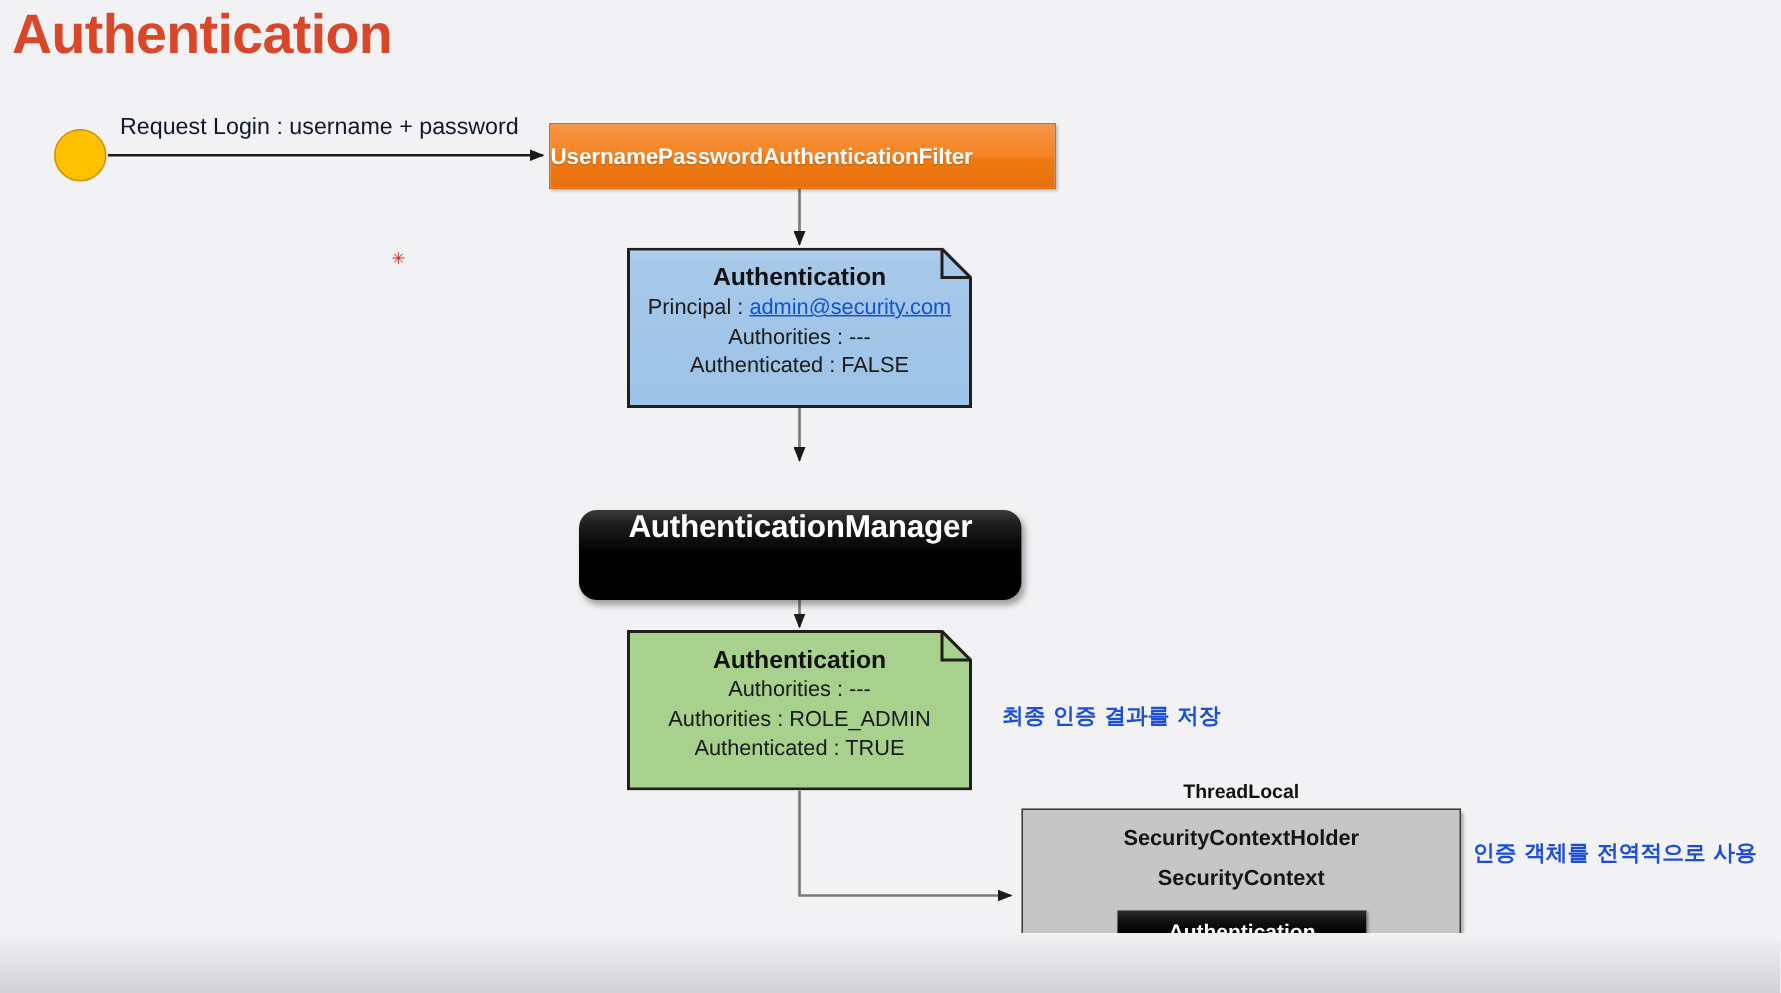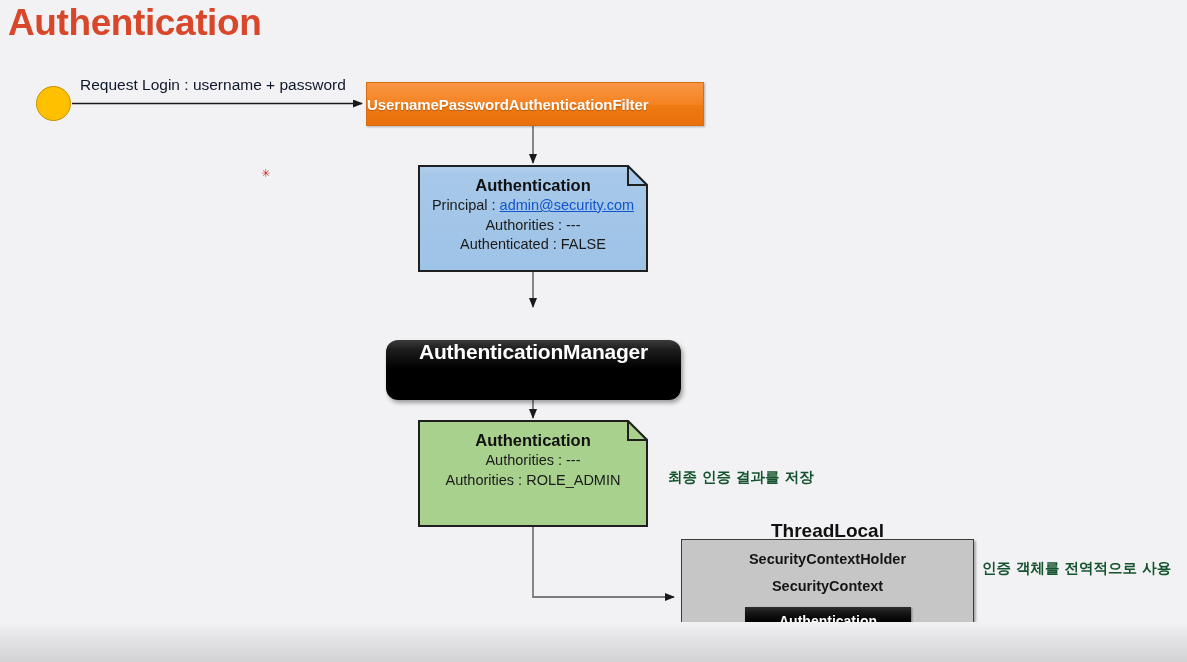--- a/index.html
+++ b/index.html
@@ -170,21 +170,21 @@
     white-space: nowrap;
   }
 
   
   .threadlocal-label {
     position: absolute;
     left: 681px;
     top: 520px;
     width: 293px;
     text-align: center;
-    font-size: 19px;
+    font-size: 13px;
     font-weight: bold;
     color: #111111;
   }
   .context-box {
     position: absolute;
     left: 681px;
     top: 539px;
     width: 293px;
     height: 112px;
     background: #c6c6c6;
@@ -218,21 +218,21 @@
     font-size: 14px;
     font-weight: bold;
     white-space: nowrap;
   }
 
   
   .annotation {
     position: absolute;
     font-size: 14.5px;
     font-weight: bold;
-    color: #14532d;
+    color: #1d4ed8;
     white-space: nowrap;
     font-family: "DejaVu Sans", "Liberation Sans", sans-serif;
   }
   .annotation.save-result { left: 668px; top: 468px; }
   .annotation.global-use  { left: 982px; top: 559px; }
 
   
   .red-marker {
     position: absolute;
     left: 261px;
@@ -297,20 +297,21 @@
   </div>
 
   <div class="note-box green">
     <svg class="note-border" viewBox="0 0 230 107" preserveAspectRatio="none">
       <path d="M1,1 L210,1 L229,20 L229,106 L1,106 Z" fill="none" stroke="#1f1f1f" stroke-width="2"></path>
       <path d="M210,1 L210,20 L229,20" fill="none" stroke="#1f1f1f" stroke-width="2"></path>
     </svg>
     <div class="note-title">Authentication</div>
     <div class="note-line">Authorities : ---</div>
     <div class="note-line">Authorities : ROLE_ADMIN</div>
+    <div class="note-line">Authenticated : TRUE</div>
   </div>
 
   <div class="threadlocal-label">ThreadLocal</div>
 
   <div class="context-box">
     <div class="context-line l1">SecurityContextHolder</div>
     <div class="context-line l2">SecurityContext</div>
     <div class="auth-badge">
       <span>Authentication</span>
     </div>

